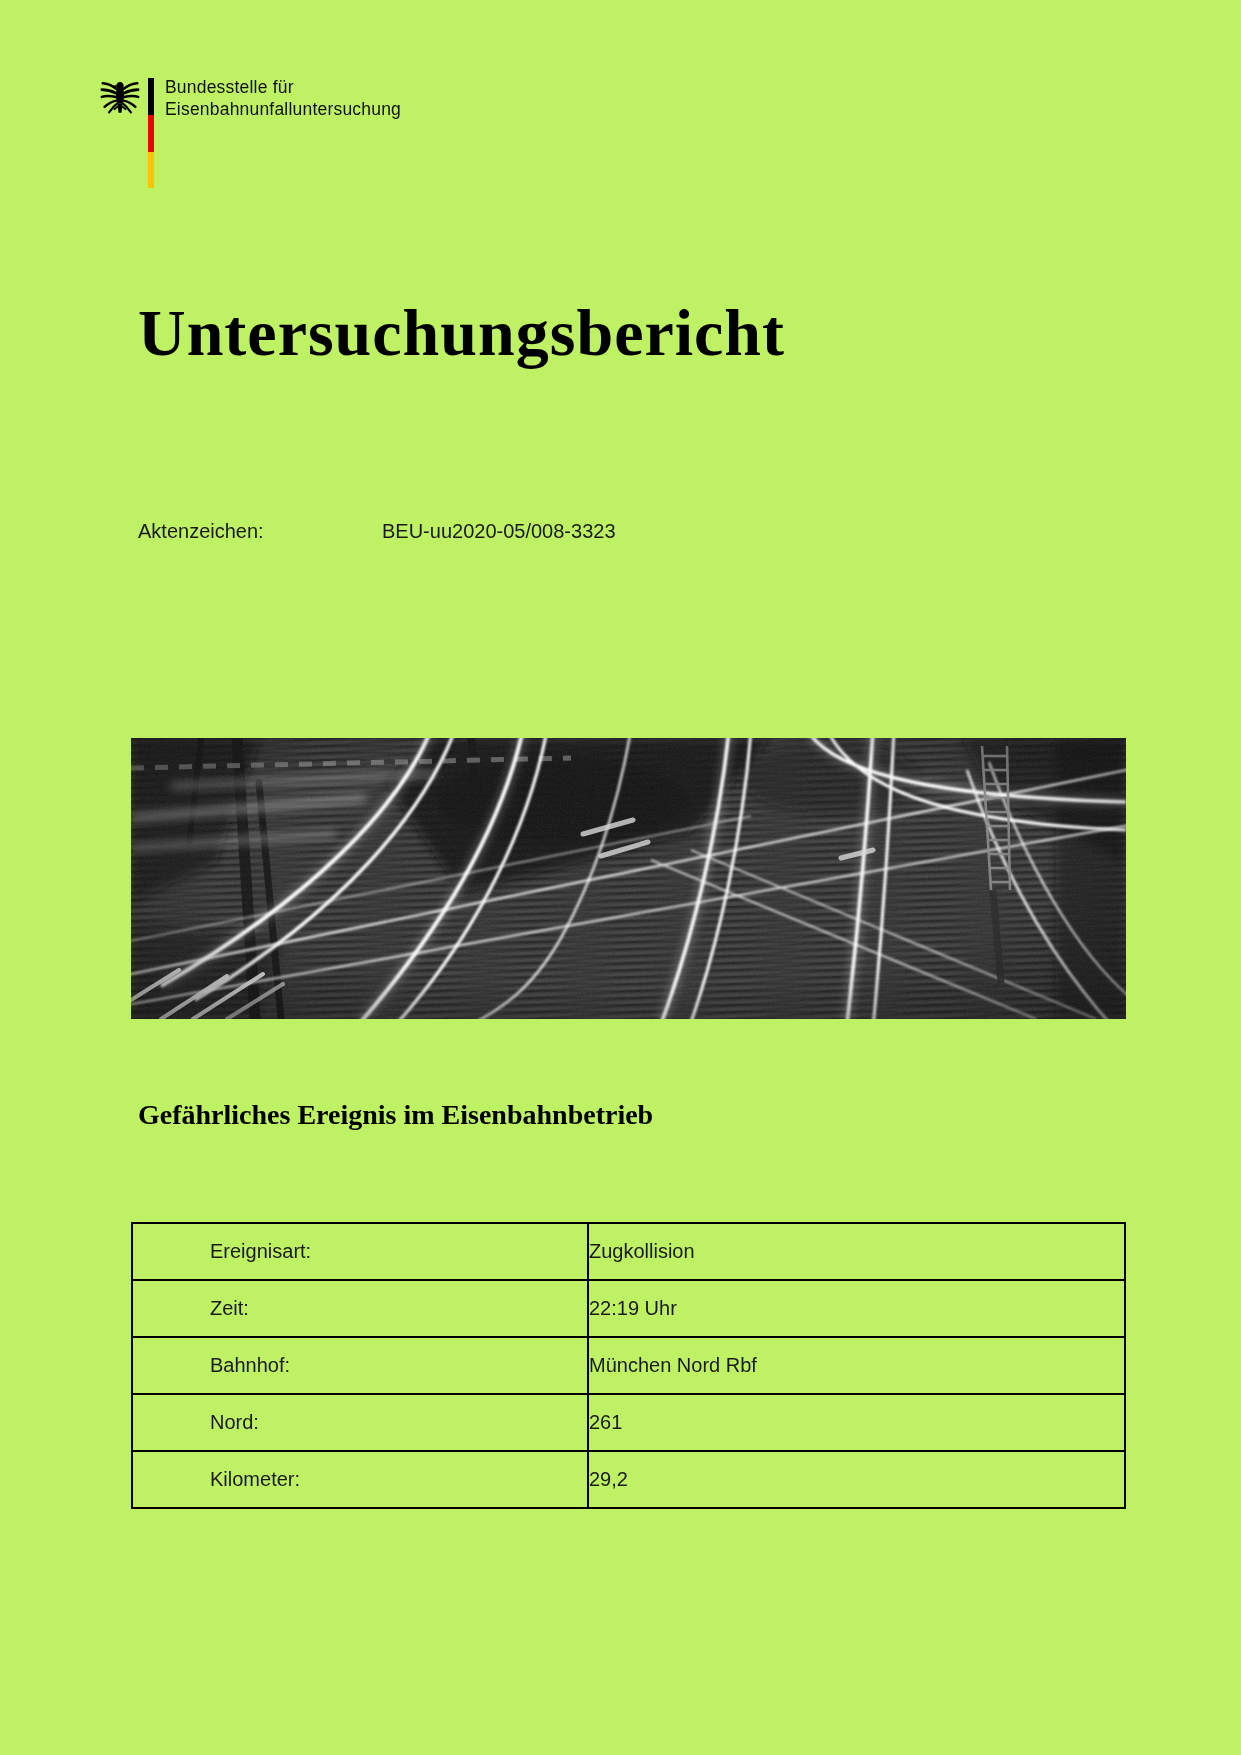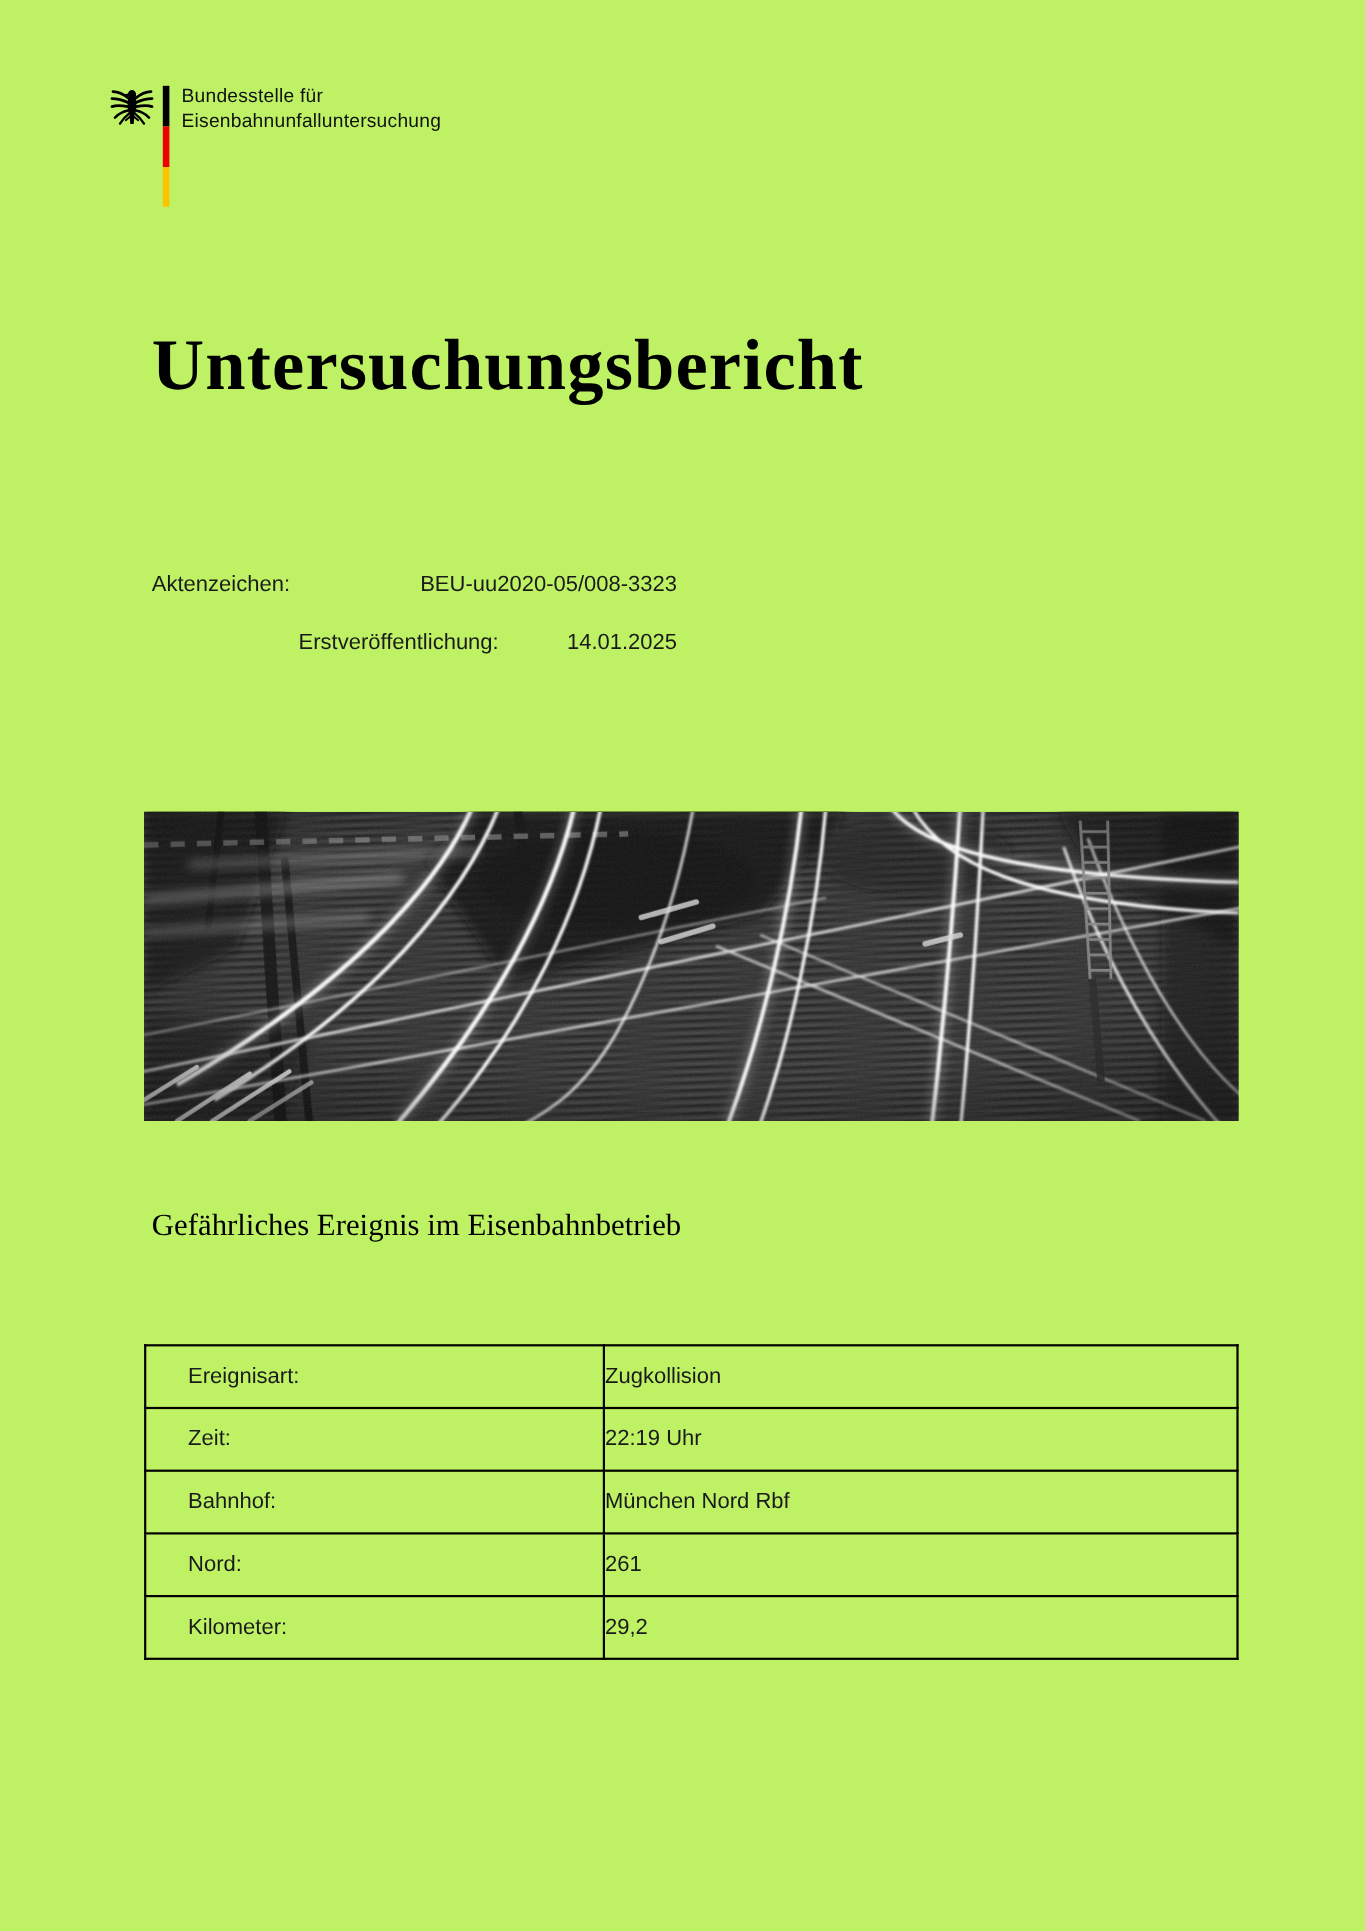--- a/index.html
+++ b/index.html
@@ -33,31 +33,31 @@
   .meta-version-label{margin-left:22px;}
   .meta-version-value{margin-left:11px;}
 
   
   .photo{position:absolute; left:131px; top:738px; width:995px; height:281px; overflow:hidden;}
   .photo svg{display:block; width:100%; height:100%;}
 
   
   .section-heading{
     position:absolute; left:138px; top:1100px; margin:0;
-    font-family:"Liberation Serif", serif; font-weight:normal;
+    font-family:"Liberation Serif", serif; font-weight:bold;
     font-size:28px; line-height:1.1; color:#000; white-space:nowrap;
   }
 
   
   .details{position:absolute; left:131px; top:1222px; width:995px; border-collapse:collapse;}
   .details td{
     border:2px solid #000; height:55px; font-size:20px; color:#1a1a1a;
     vertical-align:middle; padding:0;
   }
-  .details td.cl{width:377px; padding-left:38px;}
+  .details td.cl{width:377px; padding-left:77px;}
   .details td.cv{}
 </style>
 </head>
 <body>
 
 <div class="page">
 
   <div class="logo">
     <svg class="eagle" viewBox="0 0 44 44" aria-hidden="true">
       <g fill="none" stroke="#000" stroke-linecap="round">
@@ -90,24 +90,20 @@
       <div>Eisenbahnunfalluntersuchung</div>
     </div>
   </div>
 
   <h1 class="doc-title">Untersuchungsbericht</h1>
 
   <div class="meta">
     <div class="meta-row">
       <span class="meta-label">Aktenzeichen:</span>
       <span class="meta-value">BEU-uu2020-05/008-3323</span>
-    </div>
-    <div class="meta-row">
-      <span class="meta-label">Erstveröffentlichung:</span>
-      <span class="meta-value">14.01.2025</span>
     </div>
   </div>
 
   <div class="photo">
     <svg viewBox="0 0 995 281" preserveAspectRatio="none" aria-hidden="true">
       <defs>
         <pattern id="ties" width="9" height="7" patternUnits="userSpaceOnUse">
           <rect width="9" height="7" fill="#383838"></rect>
           <rect y="0" width="9" height="2.4" fill="#222222"></rect>
           <rect y="4.4" width="9" height="1.2" fill="#474747"></rect>

